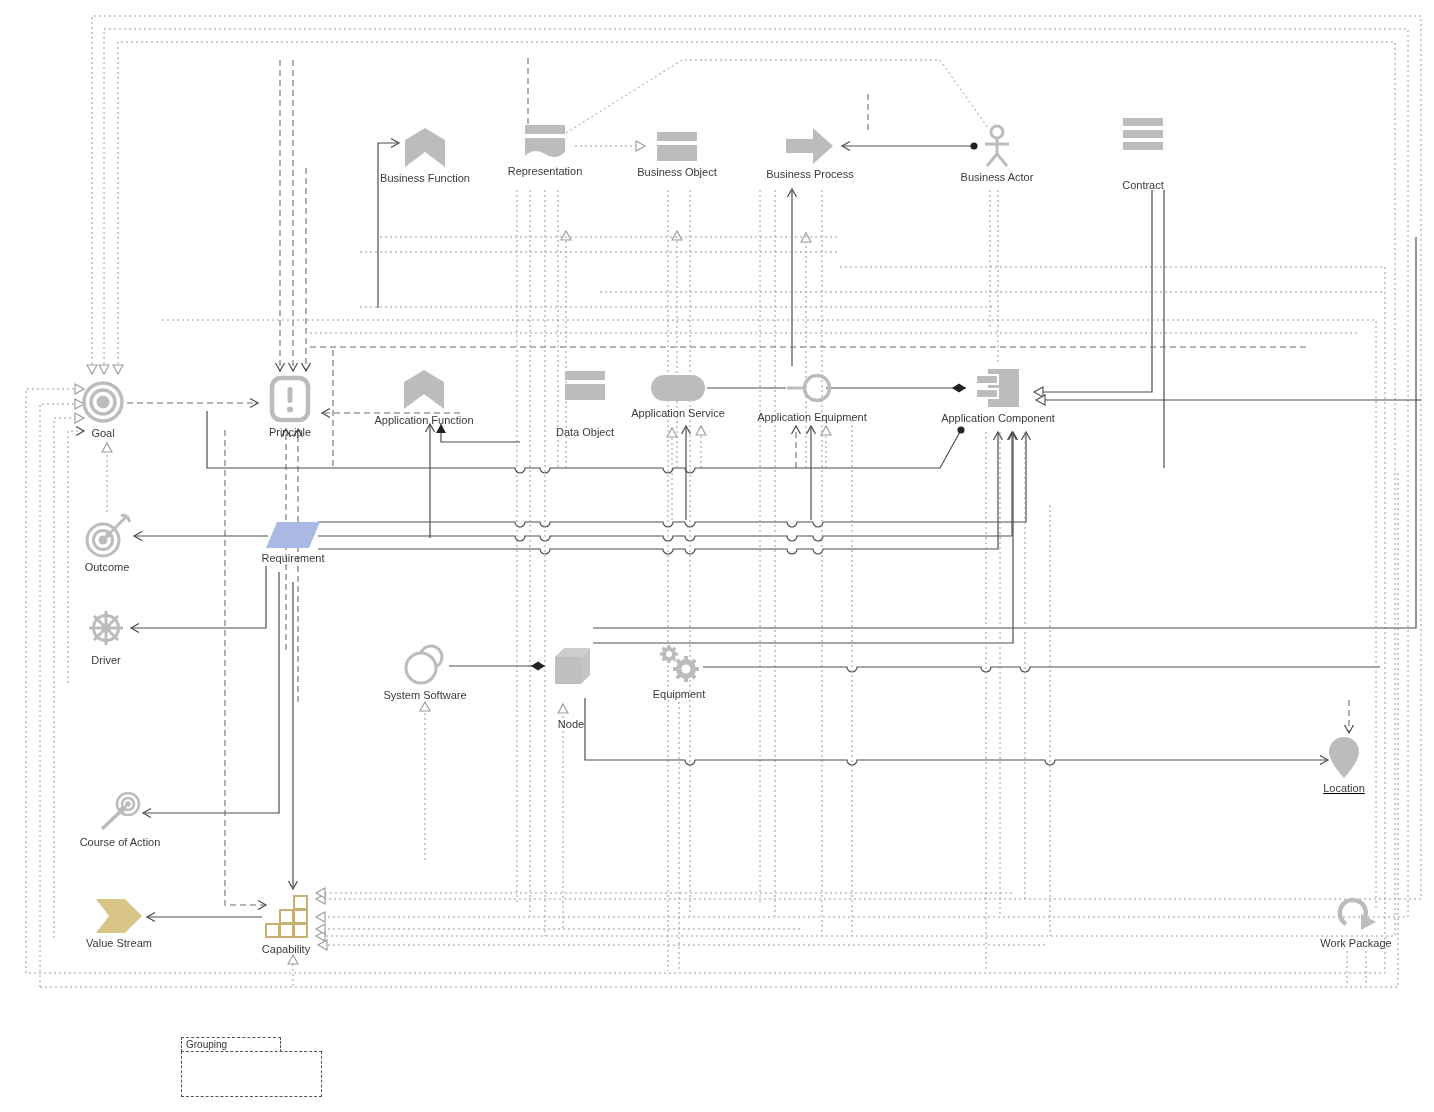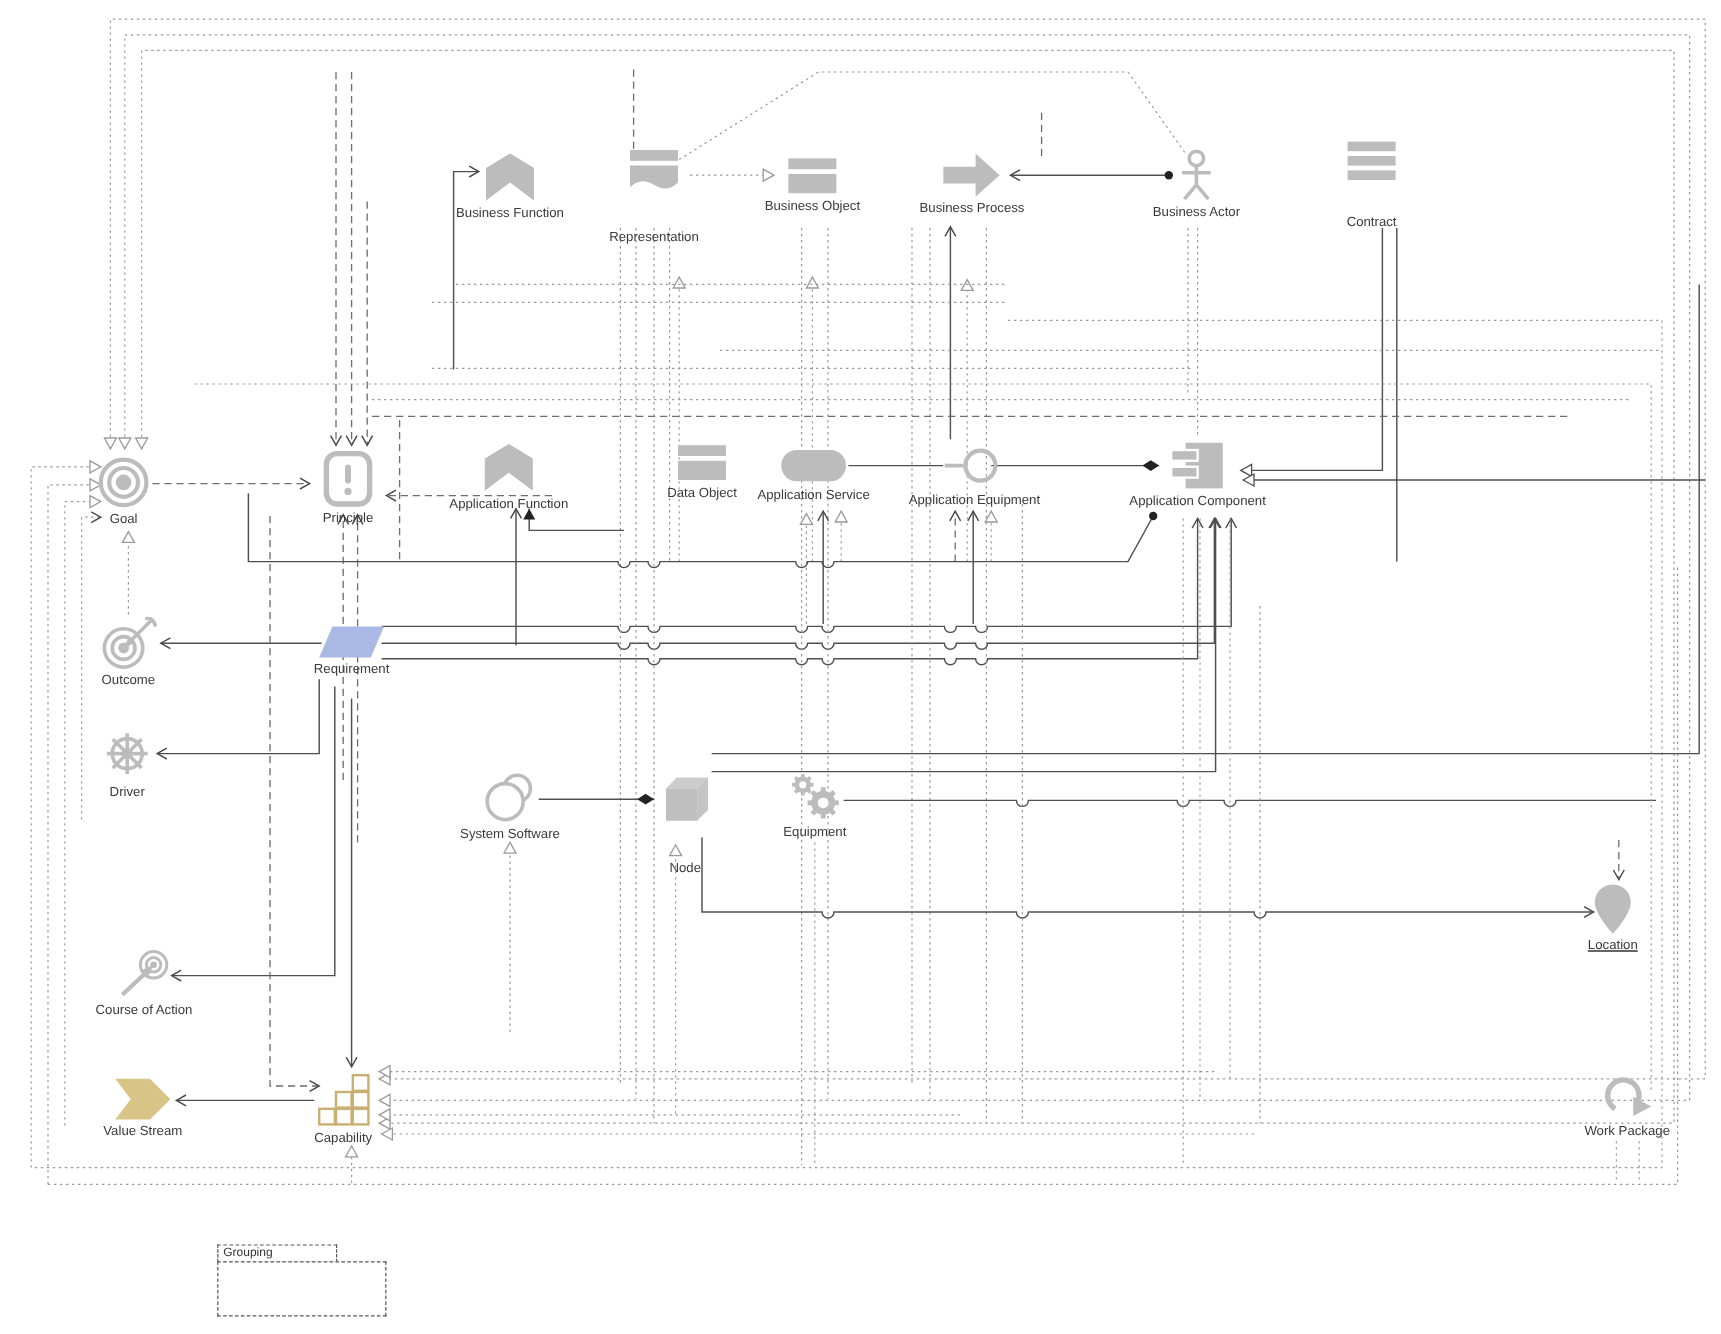--- a/index.html
+++ b/index.html
@@ -167,21 +167,21 @@
     </svg>
   <div id="nodes">
       <div class="node" style="left: 350px; top: 127px;">
         <div class="icon">
           <svg width="44" height="42" viewBox="0 0 44 42" xmlns="http://www.w3.org/2000/svg">
             <polygon points="2,40 2,13 22,1 42,13 42,40 22,25" fill="#bcbcbc"></polygon>
           </svg>
         </div>
         <div class="lbl">Business Function</div>
       </div>
-      <div class="node" style="left: 470px; top: 124px; gap: 27px;">
+      <div class="node" style="left: 470px; top: 124px;">
         <div class="icon">
           <svg width="44" height="38" viewBox="0 0 44 38" xmlns="http://www.w3.org/2000/svg">
             <rect x="2" y="1" width="40" height="9" fill="#bcbcbc"></rect>
             <path d="M2,14 H42 V28 Q33,37 22,30 Q11,23 2,32 Z" fill="#bcbcbc"></path>
           </svg>
         </div>
         <div class="lbl">Representation</div>
       </div>
       <div class="node" style="left: 602px; top: 129px;">
         <div class="icon">
@@ -247,21 +247,21 @@
         <div class="lbl">Principle</div>
       </div>
       <div class="node" style="left: 349px; top: 369px;">
         <div class="icon">
           <svg width="44" height="42" viewBox="0 0 44 42" xmlns="http://www.w3.org/2000/svg">
             <polygon points="2,40 2,13 22,1 42,13 42,40 22,25" fill="#bcbcbc"></polygon>
           </svg>
         </div>
         <div class="lbl">Application Function</div>
       </div>
-      <div class="node" style="left: 510px; top: 368px;">
+      <div class="node" style="left: 510px; top: 368px; gap: 21px;">
         <div class="icon">
           <svg width="44" height="34" viewBox="0 0 44 34" xmlns="http://www.w3.org/2000/svg">
             <rect x="2" y="3" width="40" height="9" fill="#bcbcbc"></rect>
             <rect x="2" y="16" width="40" height="16" fill="#bcbcbc"></rect>
           </svg>
         </div>
         <div class="lbl">Data Object</div>
       </div>
       <div class="node" style="left: 603px; top: 372px;">
         <div class="icon">

